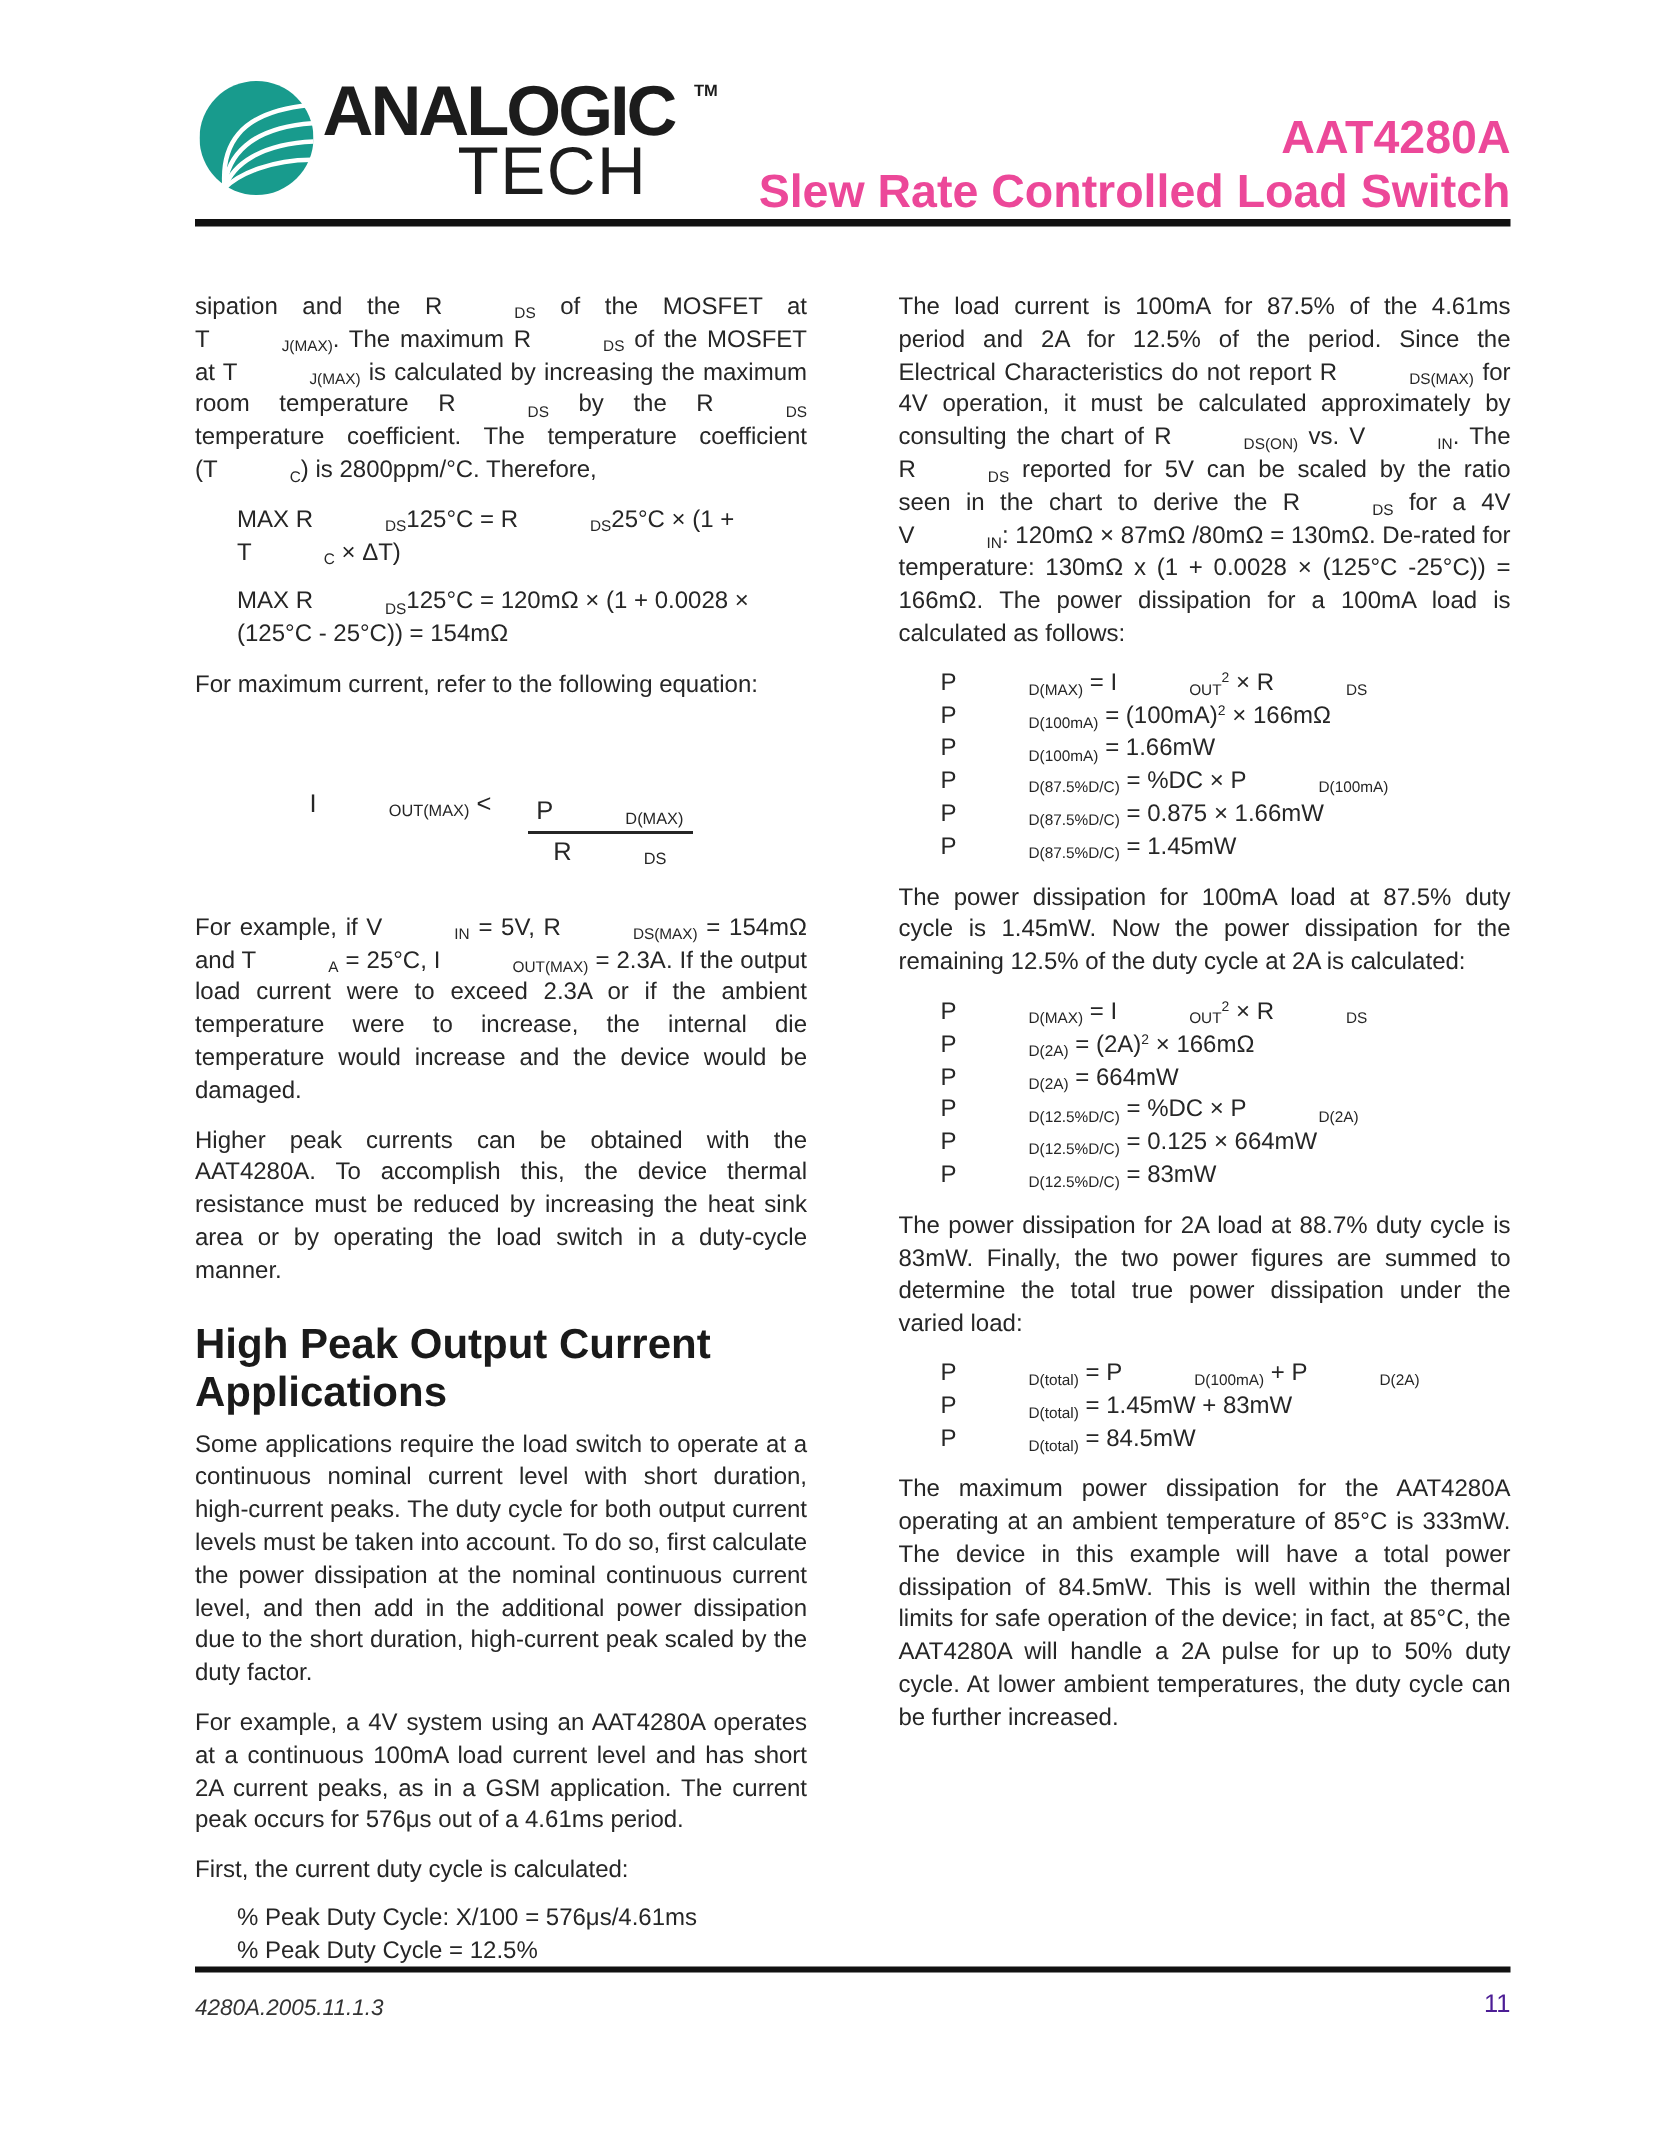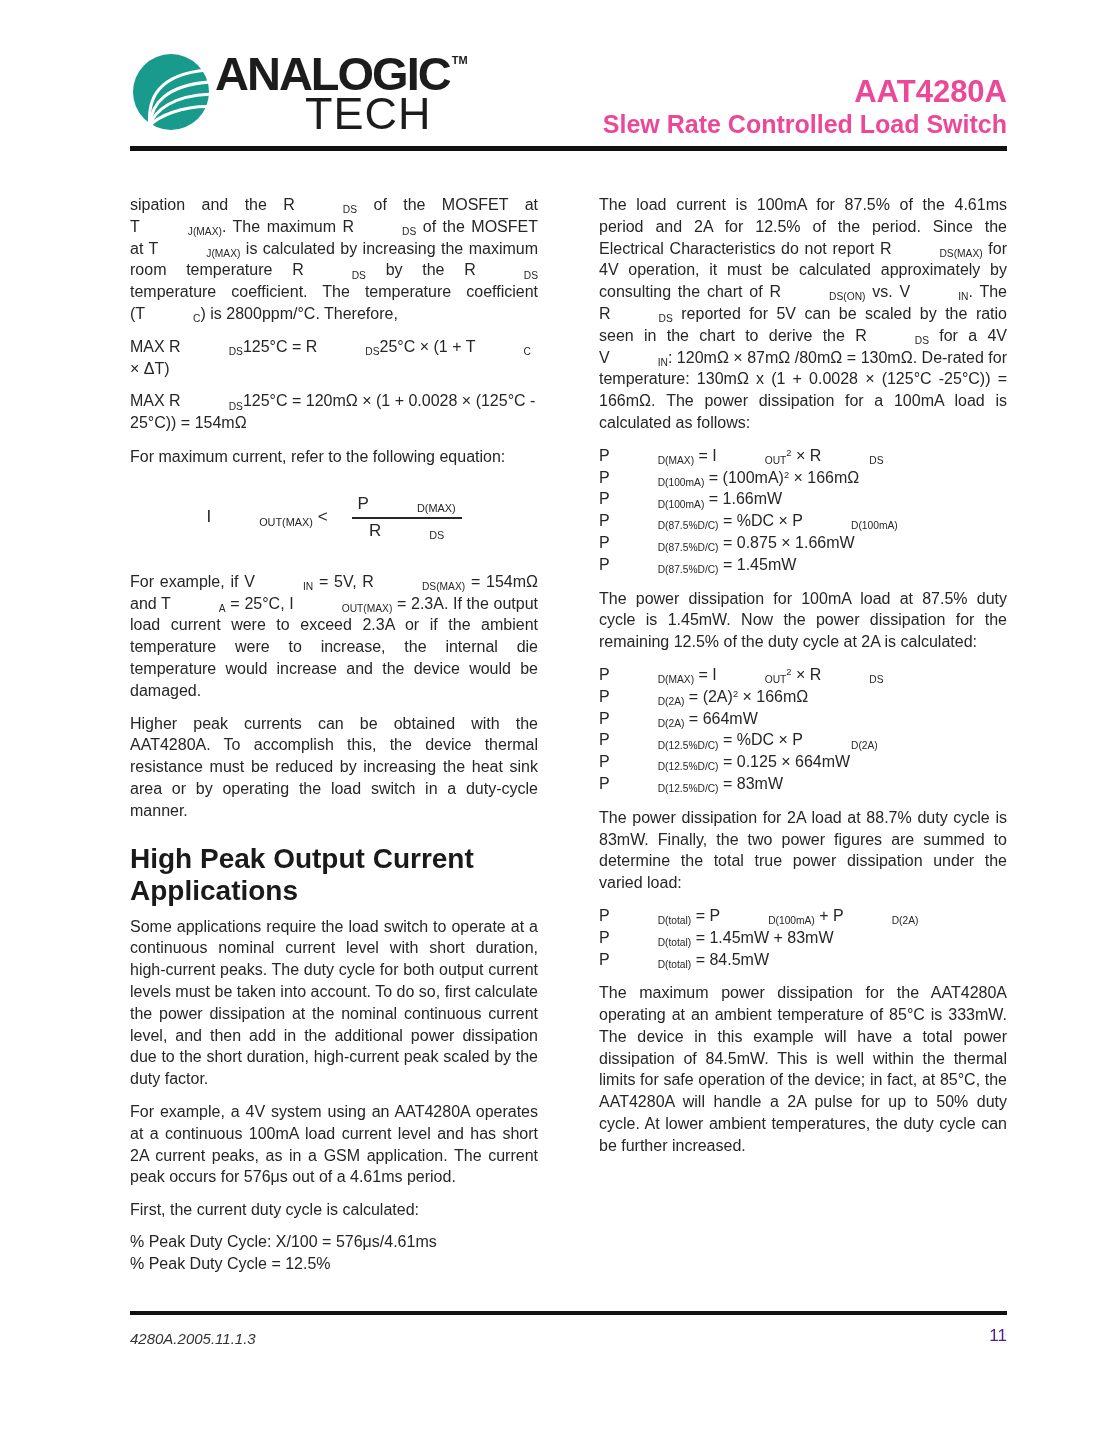--- a/index.html
+++ b/index.html
@@ -14,50 +14,50 @@
     overflow: hidden;
   }
   
   .logo-wrap { position: absolute; left: 133px; top: 54px; display: flex; }
   .logo-circle { width: 76px; height: 76px; }
   .brand-text { position: absolute; left: 82px; top: -4px; white-space: nowrap; }
   .brand-line1 {
     font-size: 47px; font-weight: bold; letter-spacing: -2px;
     line-height: 1.0; color: #1c1c1c;
   }
-  .brand-tm { font-size: 11px; font-weight: bold; vertical-align: 26px; letter-spacing: 0; margin-left: 2px; }
+  .brand-tm { font-size: 11px; font-weight: bold; vertical-align: 26px; letter-spacing: 0; margin-left: 13px; }
   .brand-line2 {
     font-size: 45px; font-weight: normal; letter-spacing: 1px;
     line-height: 1.0; margin-top: -6px; margin-left: 90px; color: #1c1c1c;
   }
   .title-block { position: absolute; right: 98px; top: 76px; text-align: right; color: #ec4899; }
   .part-number { font-size: 31px; font-weight: bold; line-height: 1.05; }
-  .doc-subtitle { font-size: 25px; font-weight: bold; line-height: 1.2; margin-left: 20px; }
+  .doc-subtitle { font-size: 31px; font-weight: bold; line-height: 1.2; margin-left: 20px; }
   .header-rule { position: absolute; left: 130px; top: 146px; width: 877px; height: 5px; background: #111; }
   
   .columns {
     position: absolute; left: 130px; top: 194px; width: 877px;
     display: flex; gap: 61px;
   }
   .col { width: 408px; }
   .col p {
     font-size: 16px; line-height: 21.8px; text-align: justify;
     margin-bottom: 11px; color: #262626;
   }
   .col h2 { font-size: 28px; font-weight: bold; margin: 21px 0 9px 0; color: #1a1a1a; }
-  .eq-line { font-size: 16px; line-height: 21.8px; }
+  .eq-line { font-size: 16px; line-height: 21.8px; margin-left: 28px; }
   .eq-group { margin: 10px 0 12px 0; }
   sub { font-size: 0.64em; vertical-align: -0.32em; letter-spacing: 0; line-height: 0; padding-left: 48px; }
   sup { font-size: 0.58em; vertical-align: 0.55em; line-height: 0; }
   
   .fraction-eq {
     display: flex; justify-content: center; align-items: center;
     margin: 26px 0 30px 0; font-size: 17px; gap: 16px;
   }
-  .frac { display: inline-flex; flex-direction: column; align-items: center; margin-left: 8px; }
+  .frac { display: inline-flex; flex-direction: column; align-items: center; margin-left: 8px; margin-top: 37px; }
   .frac .num { padding: 0 6px 3px 6px; }
   .frac .den { padding: 2px 6px 0 6px; }
   .frac .bar { width: 100%; height: 2px; background: #262626; }
   
   .footer-rule { position: absolute; left: 130px; top: 1311px; width: 877px; height: 4px; background: #111; }
   .doc-code {
     position: absolute; left: 130px; top: 1330px;
     font-family: Liberation Sans, sans-serif;
     font-style: italic; font-size: 15px; color: #333;
   }

